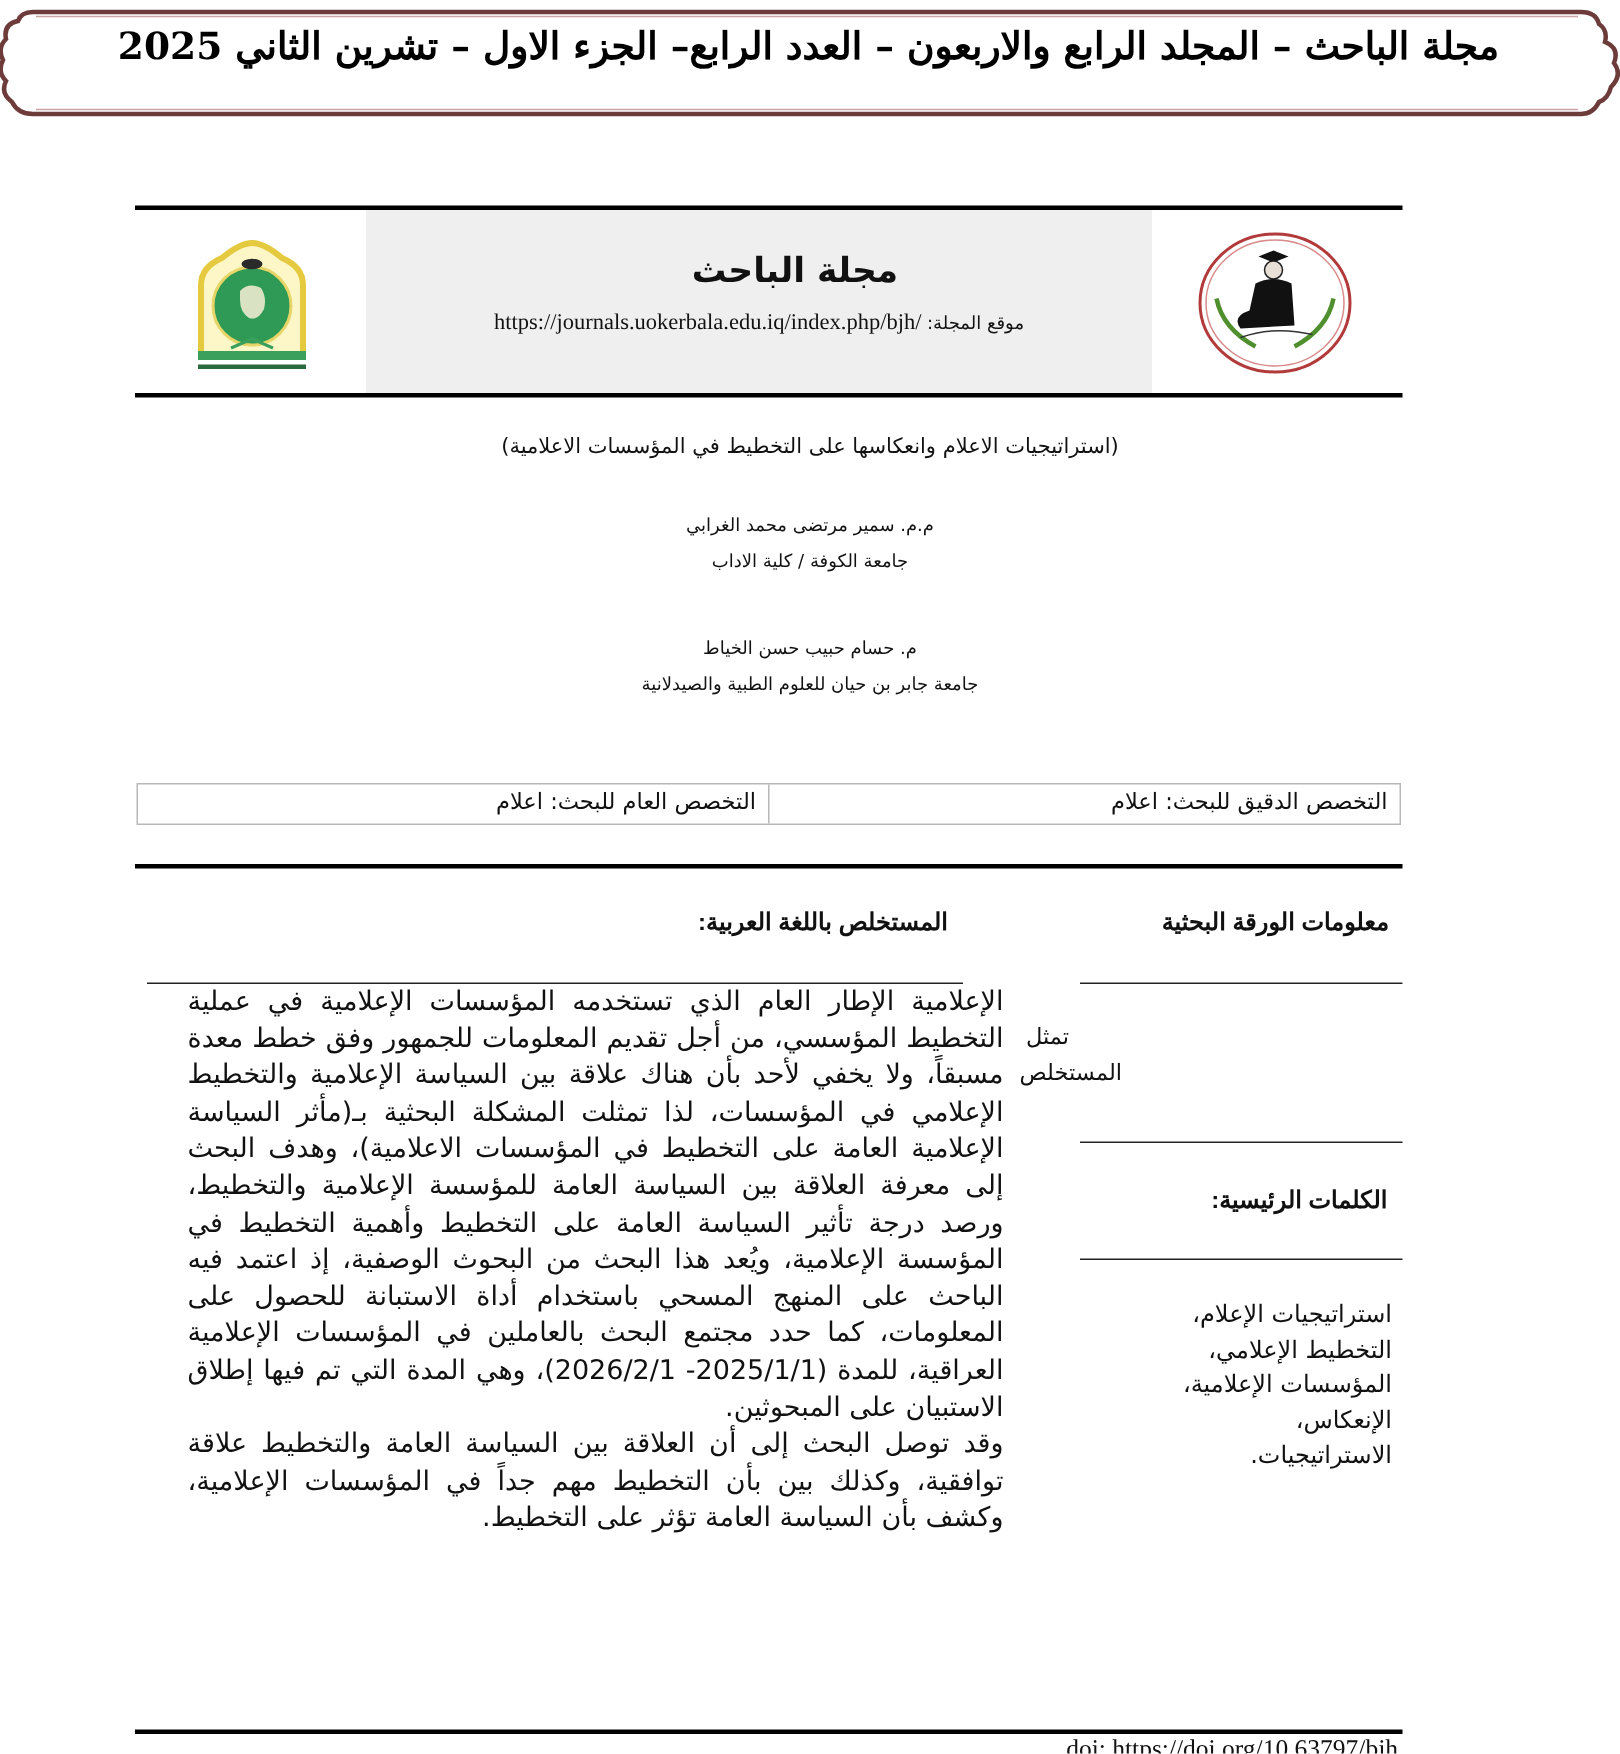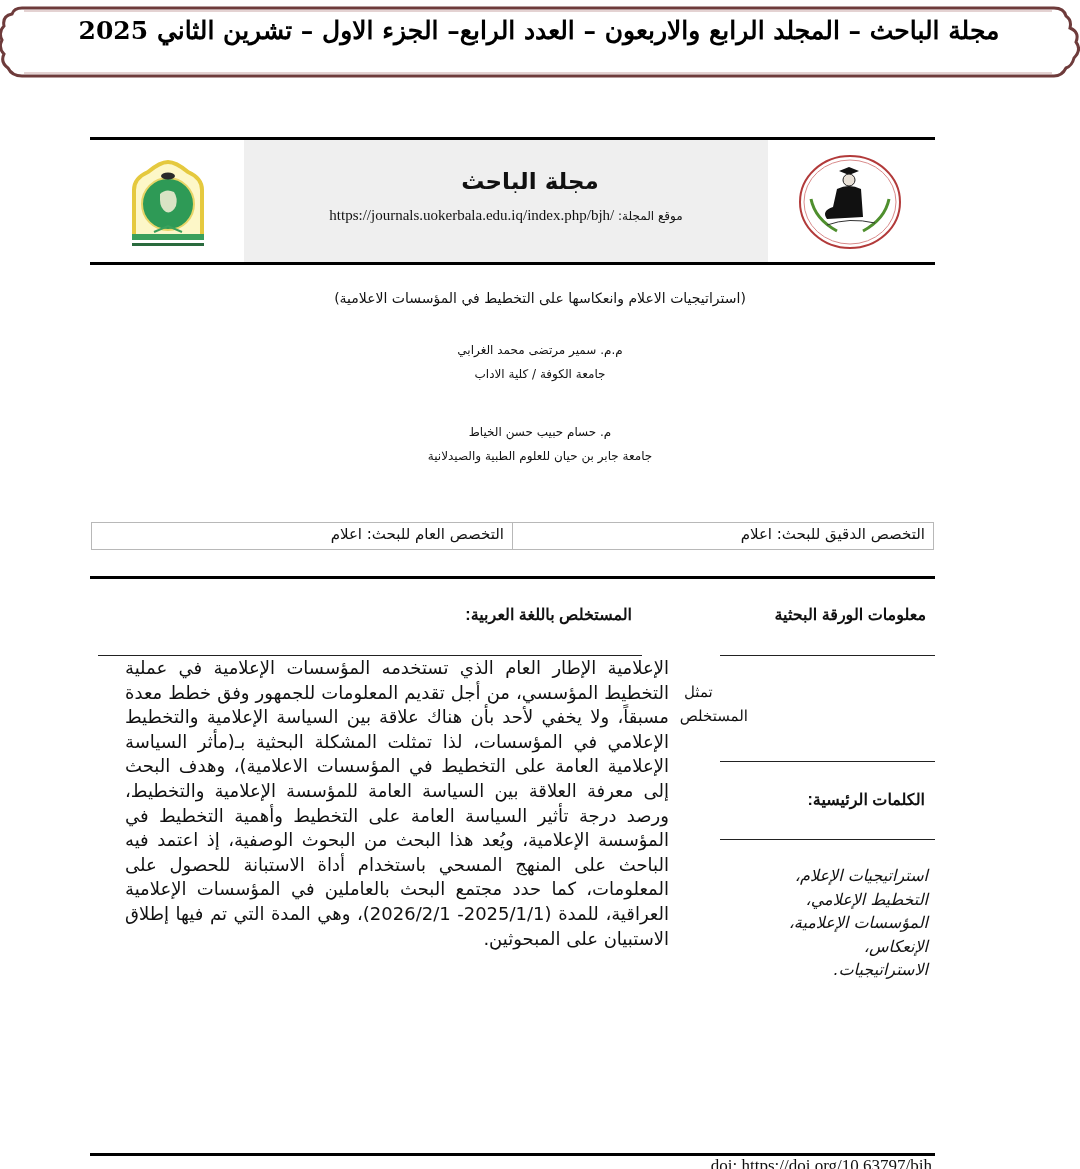--- a/index.html
+++ b/index.html
@@ -65,21 +65,21 @@
     font-family: "DejaVu Sans", sans-serif; font-size: 18px; line-height: 24.6px; margin-left: 27px;
   }
   .abstract p { margin: 0; }
   .side-frag {
     left: 684px; top: 680px; width: 64px; direction: rtl; text-align: left;
     font-size: 15px; line-height: 24px; font-family: Liberation Sans, sans-serif;
   }
   .keywords {
     left: 722px; top: 864px; width: 206px; direction: rtl; text-align: justify;
     text-align-last: right;
-    font-style: italic; font-size: 16px; line-height: 23.5px;
+    font-size: 16px; line-height: 23.5px;
     font-family: "DejaVu Sans", sans-serif;
   }
   .keywords span { display: block; }
 
   .doi {
     left: 600px; top: 1156px; width: 332px; text-align: right;
     font-family: "Liberation Serif", serif; font-size: 17px; color: #111;
     white-space: nowrap;
   }
 </style>
@@ -153,20 +153,21 @@
 
 <div class="abs section-heading" style="left:720px; width:205px; top:790px;">الكلمات الرئيسية:</div>
 
 <div class="abs side-frag">
   <div>تمثل</div>
   <div>المستخلص</div>
 </div>
 
 <div class="abs abstract">
   <p>الإعلامية الإطار العام الذي تستخدمه المؤسسات الإعلامية في عملية التخطيط المؤسسي، من أجل تقديم المعلومات للجمهور وفق خطط معدة مسبقاً، ولا يخفي لأحد بأن هناك علاقة بين السياسة الإعلامية والتخطيط الإعلامي في المؤسسات، لذا تمثلت المشكلة البحثية بـ(مأثر السياسة الإعلامية العامة على التخطيط في المؤسسات الاعلامية)، وهدف البحث إلى معرفة العلاقة بين السياسة العامة للمؤسسة الإعلامية والتخطيط، ورصد درجة تأثير السياسة العامة على التخطيط وأهمية التخطيط في المؤسسة الإعلامية، ويُعد هذا البحث من البحوث الوصفية، إذ اعتمد فيه الباحث على المنهج المسحي باستخدام أداة الاستبانة للحصول على المعلومات، كما حدد مجتمع البحث  بالعاملين في المؤسسات الإعلامية العراقية، للمدة (2025/1/1- 2026/2/1)، وهي المدة التي تم فيها إطلاق الاستبيان على المبحوثين.</p>
+  <p>وقد توصل البحث إلى أن العلاقة بين السياسة العامة والتخطيط علاقة توافقية، وكذلك بين بأن التخطيط مهم جداً في المؤسسات الإعلامية، وكشف بأن السياسة العامة تؤثر على التخطيط.</p>
 </div>
 
 <div class="abs keywords">
   <span>استراتيجيات الإعلام،</span>
   <span>التخطيط الإعلامي،</span>
   <span>المؤسسات الإعلامية،</span>
   <span>الإنعكاس،</span>
   <span>الاستراتيجيات.</span>
 </div>
 

